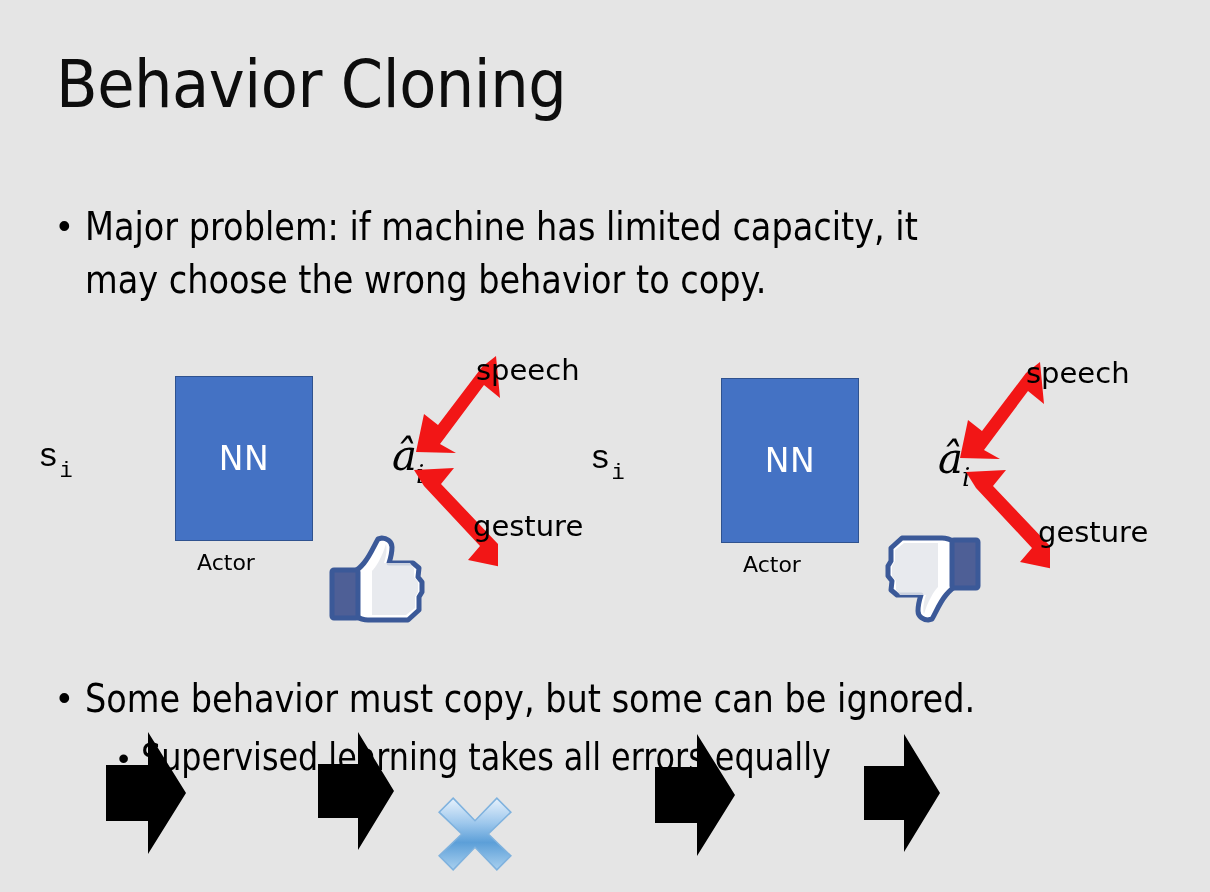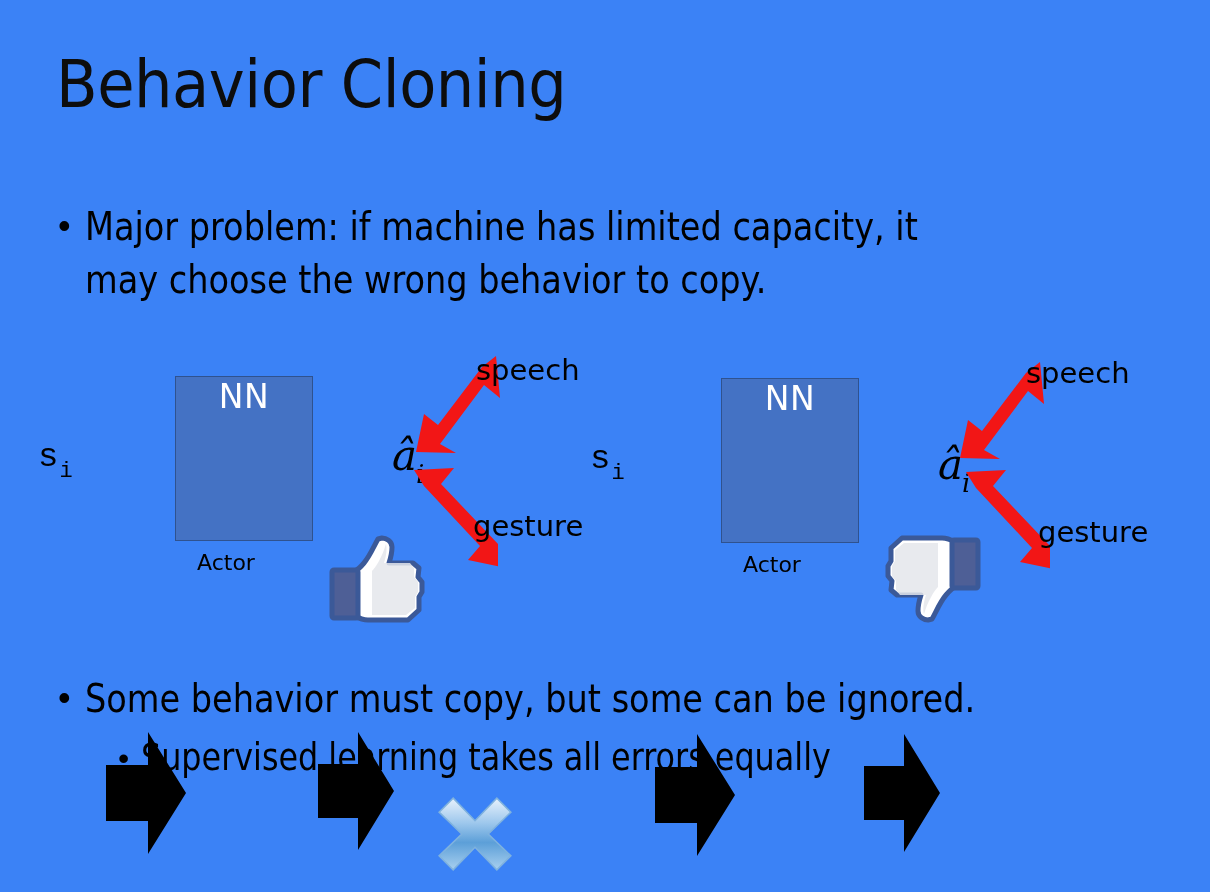--- a/index.html
+++ b/index.html
@@ -9,21 +9,21 @@
     background: #ffffff;
   }
   body {
     font-family: "Liberation Sans", sans-serif;
     color: #000000;
   }
   #slide {
     position: relative;
     width: 1210px;
     height: 892px;
-    background: #3b82f6;
+    background: #e5e5e5;
     overflow: hidden;
   }
 
   
   #slide-title {
     position: absolute;
     left: 56px;
     top: 46px;
     font-family: "DejaVu Sans", sans-serif;
     font-weight: 400;
@@ -109,21 +109,21 @@
     position: relative;
     top: 3px;
     left: 1px;
   }
 
   .nn-box {
     position: absolute;
     background: #4472C4;
     border: 1px solid #2F528F;
     display: flex;
-    align-items: flex-start;
+    align-items: center;
     justify-content: center;
   }
   .nn-box-label {
     color: #ffffff;
     font-family: "DejaVu Sans", sans-serif;
     font-size: 33px;
     letter-spacing: 0.5px;
   }
   .actor-label {
     position: absolute;
@@ -258,21 +258,21 @@
     <div class="nn-box" style="left:161px; top:40px; width:136px; height:163px;">
       <span class="nn-box-label">NN</span>
     </div>
 
     <div class="actor-label" style="left:183px; top:214px;">Actor</div>
 
     <svg class="block-arrow" style="left:304px; top:396px; position:absolute;" width="76" height="118" viewBox="0 0 76 118">
       <polygon points="0,32 40,32 40,0 76,59 40,118 40,86 0,86" fill="#000000"></polygon>
     </svg>
 
-    <div class="action-label" style="left:378px; top:106px;">
+    <div class="action-label" style="left:378px; top:100px;">
       <span class="hat">â</span><span class="sub">i</span>
     </div>
 
     <svg class="red-arrow" style="left:396px; top:20px;" width="90" height="105" viewBox="0 0 90 105">
       <g fill="#F21616">
         <polygon points="84,4 88,46 72,33 28,92 44,101 4,100 12,62 26,73 70,15"></polygon>
       </g>
     </svg>
 
     <div class="modality-label" style="left:466px; top:18px;">speech</div>

